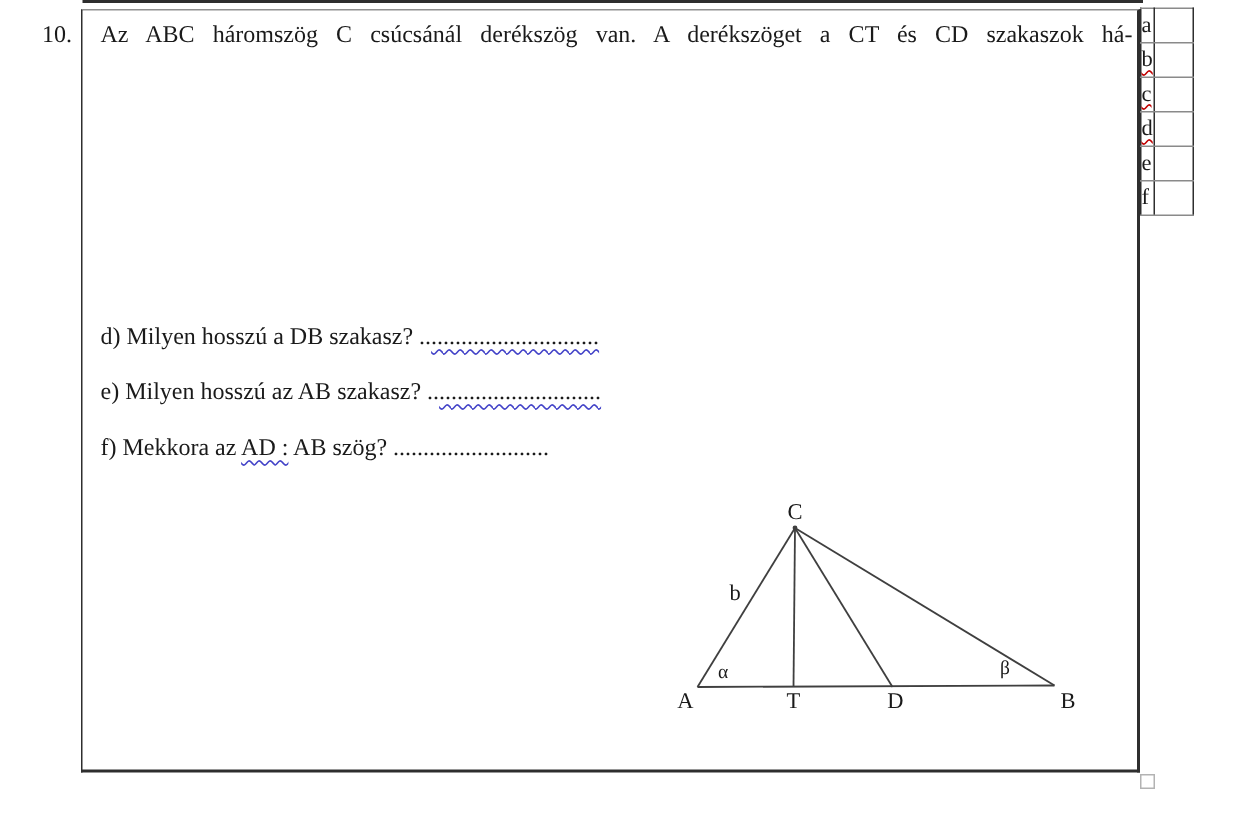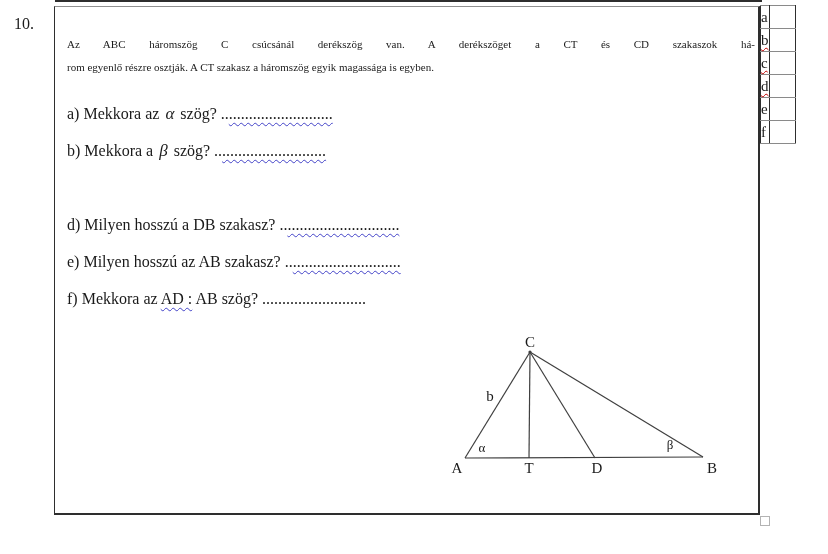--- a/index.html
+++ b/index.html
@@ -31,28 +31,28 @@
     border-left: 1px solid #2e2e2e;
     border-right: 2px solid #2e2e2e;
     border-bottom: 2px solid #2e2e2e;
     border-top: 1px solid #909090;
   }
   .qnum {
     position: absolute;
     left: 14px; top: 15px;
     width: 34px;
     font-size: 16px;
+    text-align: right;
   }
   .problem {
     position: absolute;
     left: 67px; top: 12px;
     width: 688px;
-    font-size: 11px;
+    font-size: 16px;
     line-height: 23px;
-    margin-top: 21px;
   }
   .problem .just {
     text-align: justify;
     text-align-last: justify;
   }
   .q-line {
     position: absolute;
     left: 67px;
     font-size: 16px;
     line-height: 20px;
@@ -126,30 +126,23 @@
 
 <div id="page">
 
   <div class="prev-row-border"></div>
   <div class="main-cell"></div>
 
   <div class="qnum">10.</div>
 
   <div class="problem">
     <div class="just">Az ABC háromszög C csúcsánál derékszög van. A derékszöget a CT és CD szakaszok há-</div>
-    <div>rom egyenlő részre osztják. A CT szakasz a háromszög egyik magassága is egyben.</div>
-  </div>
-
-  <div class="q-line" style="top:104px">
-    <span>a) Mekkora az </span><span class="q-greek">α</span><span> szög? </span><span>..</span><span class="wavy-blue">..........................</span>
-  </div>
-
-  <div class="q-line" style="top:141px">
-    <span>b) Mekkora a </span><span class="q-greek">β</span><span> szög? </span><span>..</span><span class="wavy-blue">..........................</span>
-  </div>
+  </div>
+
+
 
 
   <div class="q-line" style="top:252px">
     <span>e) Milyen hosszú az AB szakasz? </span><span>..</span><span class="wavy-blue">...........................</span>
   </div>
 
   <div class="q-line" style="top:215px">
     <span>d) Milyen hosszú a DB szakasz? </span><span>..</span><span class="wavy-blue">............................</span>
   </div>
 

